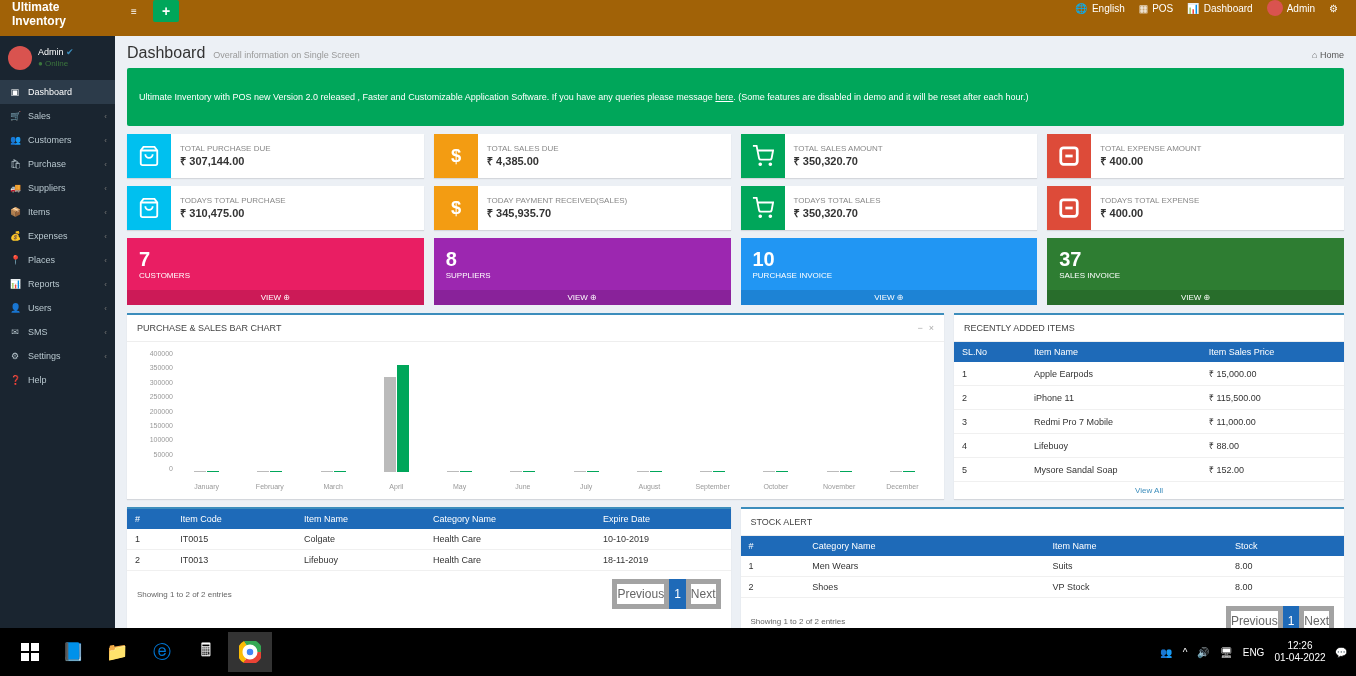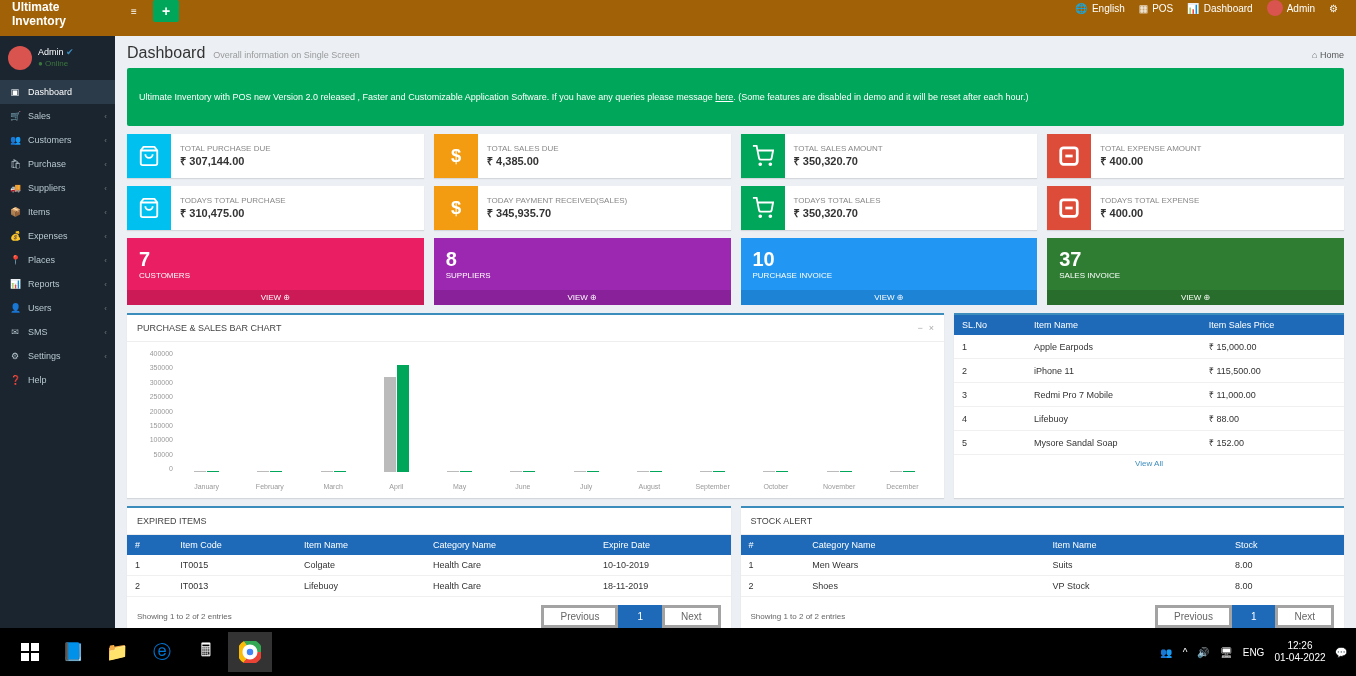--- a/index.html
+++ b/index.html
@@ -82,21 +82,21 @@
 
 .tbl{width:100%;border-collapse:collapse;font-size:9px}
 .tbl th{background:#1e6ab8;color:#fff;text-align:left;padding:5px 8px;font-weight:normal}
 .tbl td{padding:5px 8px;border-bottom:1px solid #f0f0f0;color:#333}
 .view-all{text-align:center;font-size:8px;color:#3c8dbc;padding:4px;cursor:pointer}
 
 .bottom-row{display:flex;gap:10px;margin-bottom:8px}
 .bottom-panel{flex:1;background:#fff;box-shadow:0 1px 1px rgba(0,0,0,.1);border-top:2px solid #3c8dbc}
 .table-footer{display:flex;align-items:center;padding:8px 10px;font-size:8px;color:#666}
 .pager{margin-left:auto;display:flex;gap:0}
-.pager span{border:3px solid #a3a3a3;padding:3px 16px;cursor:pointer;font-size:10px}
+.pager span{border:5px solid #a3a3a3;padding:3px 0;cursor:pointer;font-size:12px}
 .pager .active{background:#1e6ab8;color:#fff;border-color:#1e6ab8}
 
 .trend-panel{background:#fff;box-shadow:0 1px 1px rgba(0,0,0,.1);padding:10px;text-align:right;font-size:11px;color:#555;position:relative}
 .trend-menu{position:absolute;right:16px;top:10px;color:#aaa;cursor:pointer}
 
 
 .taskbar{position:absolute;left:0;right:0;bottom:0;height:48px;background:#000;display:flex;align-items:center;padding:0 8px;color:#fff}
 .tb-icon{width:44px;height:40px;display:flex;align-items:center;justify-content:center;cursor:pointer;font-size:18px}
 .tb-icon.active{background:#333}
 .tb-right{margin-left:auto;display:flex;align-items:center;gap:10px;font-size:10px}
@@ -434,20 +434,23 @@
                 <div>August</div>
                 <div>September</div>
                 <div>October</div>
                 <div>November</div>
                 <div>December</div>
               </div>
         </div>
       </div>
     </div>
     <div class="panel" style="width:390px">
+      <div class="panel-title">
+            <span>RECENTLY ADDED ITEMS</span>
+          </div>
       <table class="tbl" id="recent-tbl">
             <tbody>
               <tr>
                 <th>SL.No</th>
                 <th>Item Name</th>
                 <th>Item Sales Price</th>
               </tr>
               <tr>
                 <td>1</td>
                 <td>Apple Earpods</td>
@@ -474,23 +477,20 @@
                 <td>₹ 152.00</td>
               </tr>
             </tbody>
           </table>
       <div class="view-all">View All</div>
     </div>
   </div>
 
   <div class="bottom-row">
     <div class="bottom-panel">
-      <div class="panel-title">
-            <span>EXPIRED ITEMS</span>
-          </div>
       <div class="panel-body" style="padding:0">
         <table class="tbl" id="expired-tbl">
               <tbody>
                 <tr>
                   <th>#</th>
                   <th>Item Code</th>
                   <th>Item Name</th>
                   <th>Category Name</th>
                   <th>Expire Date</th>
                 </tr>

